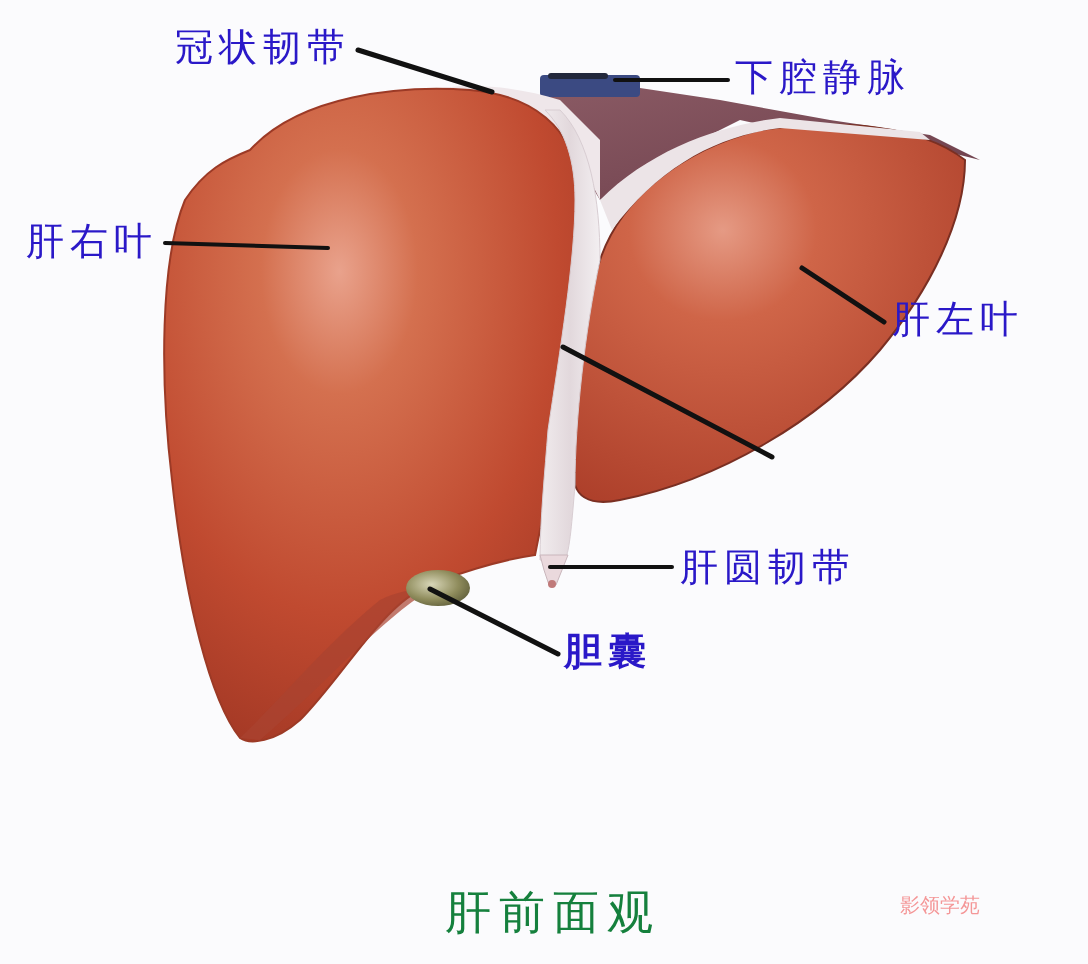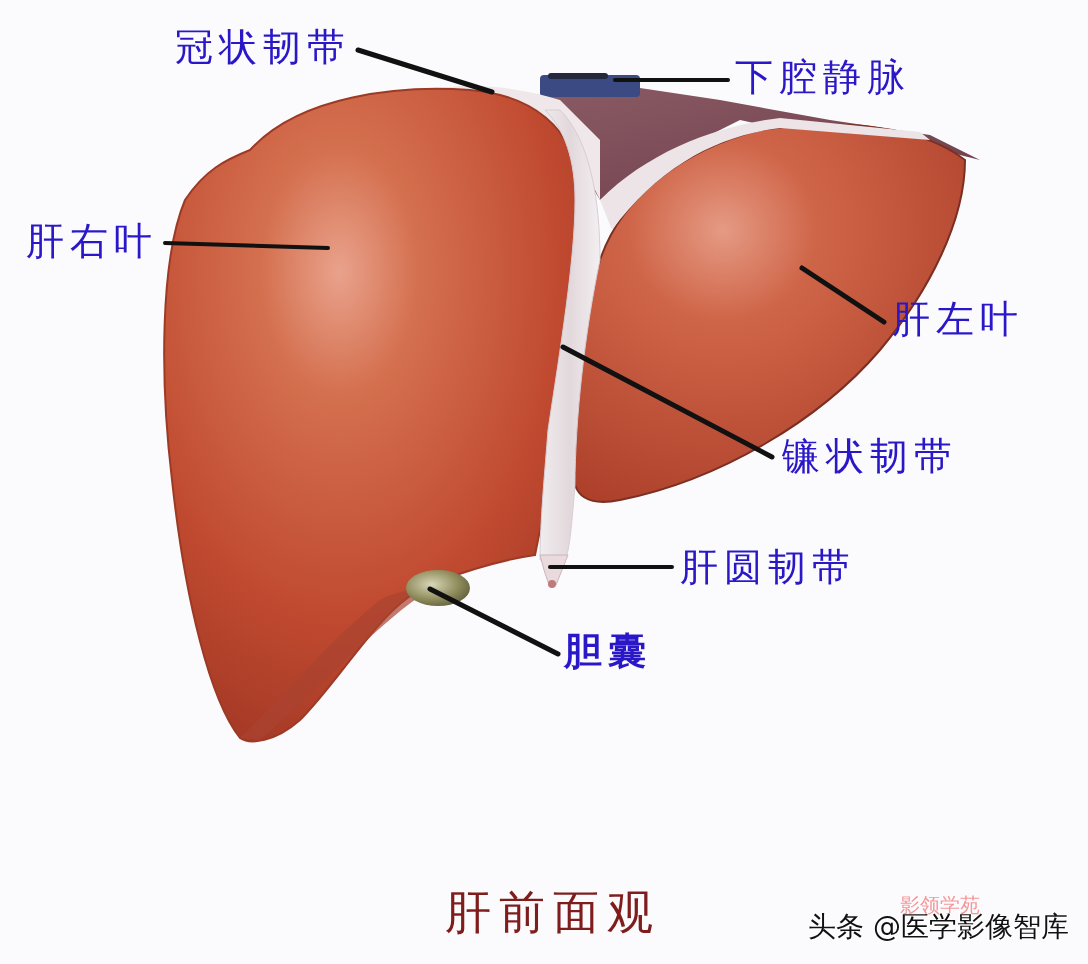--- a/index.html
+++ b/index.html
@@ -16,21 +16,21 @@
     color: #2a18c8;
     font-family: "DejaVu Serif", serif;
     font-size: 38px;
     letter-spacing: 6px;
     white-space: nowrap;
     line-height: 1;
   }
   .caption {
     position: absolute;
     left: 445px; top: 882px;
-    color: #7f1d1d;
+    color: #15803d;
     font-family: "DejaVu Serif", serif;
     font-size: 46px;
     letter-spacing: 8px;
     white-space: nowrap;
   }
   .watermark {
     position: absolute;
     left: 808px; top: 908px;
     font-size: 28px;
     color: #111;
@@ -131,21 +131,19 @@
       <line x1="563" y1="347" x2="772" y2="457"></line>
       <line x1="550" y1="567" x2="672" y2="567" stroke-width="4"></line>
       <line x1="430" y1="589" x2="558" y2="654"></line>
     </g>
   </svg>
 
   <div class="label" style="left:175px; top:28px;">冠状韧带</div>
   <div class="label" style="left:26px; top:222px;">肝右叶</div>
   <div class="label" style="left:735px; top:58px;">下腔静脉</div>
   <div class="label" style="left:892px; top:300px;font-family:Liberation Serif, serif;">肝左叶</div>
-  <div class="label" style="left:782px; top:437px;">镰状韧带</div>
   <div class="label" style="left:680px; top:548px;">肝圆韧带</div>
   <div class="label" style="left:564px; top:632px;font-weight:bold;">胆囊</div>
 
   <div class="caption">肝前面观</div>
 
   <div class="watermark-ghost">影领学苑</div>
-  <div class="watermark">头条 @医学影像智库</div>
 </div>
 
 </body></html>

